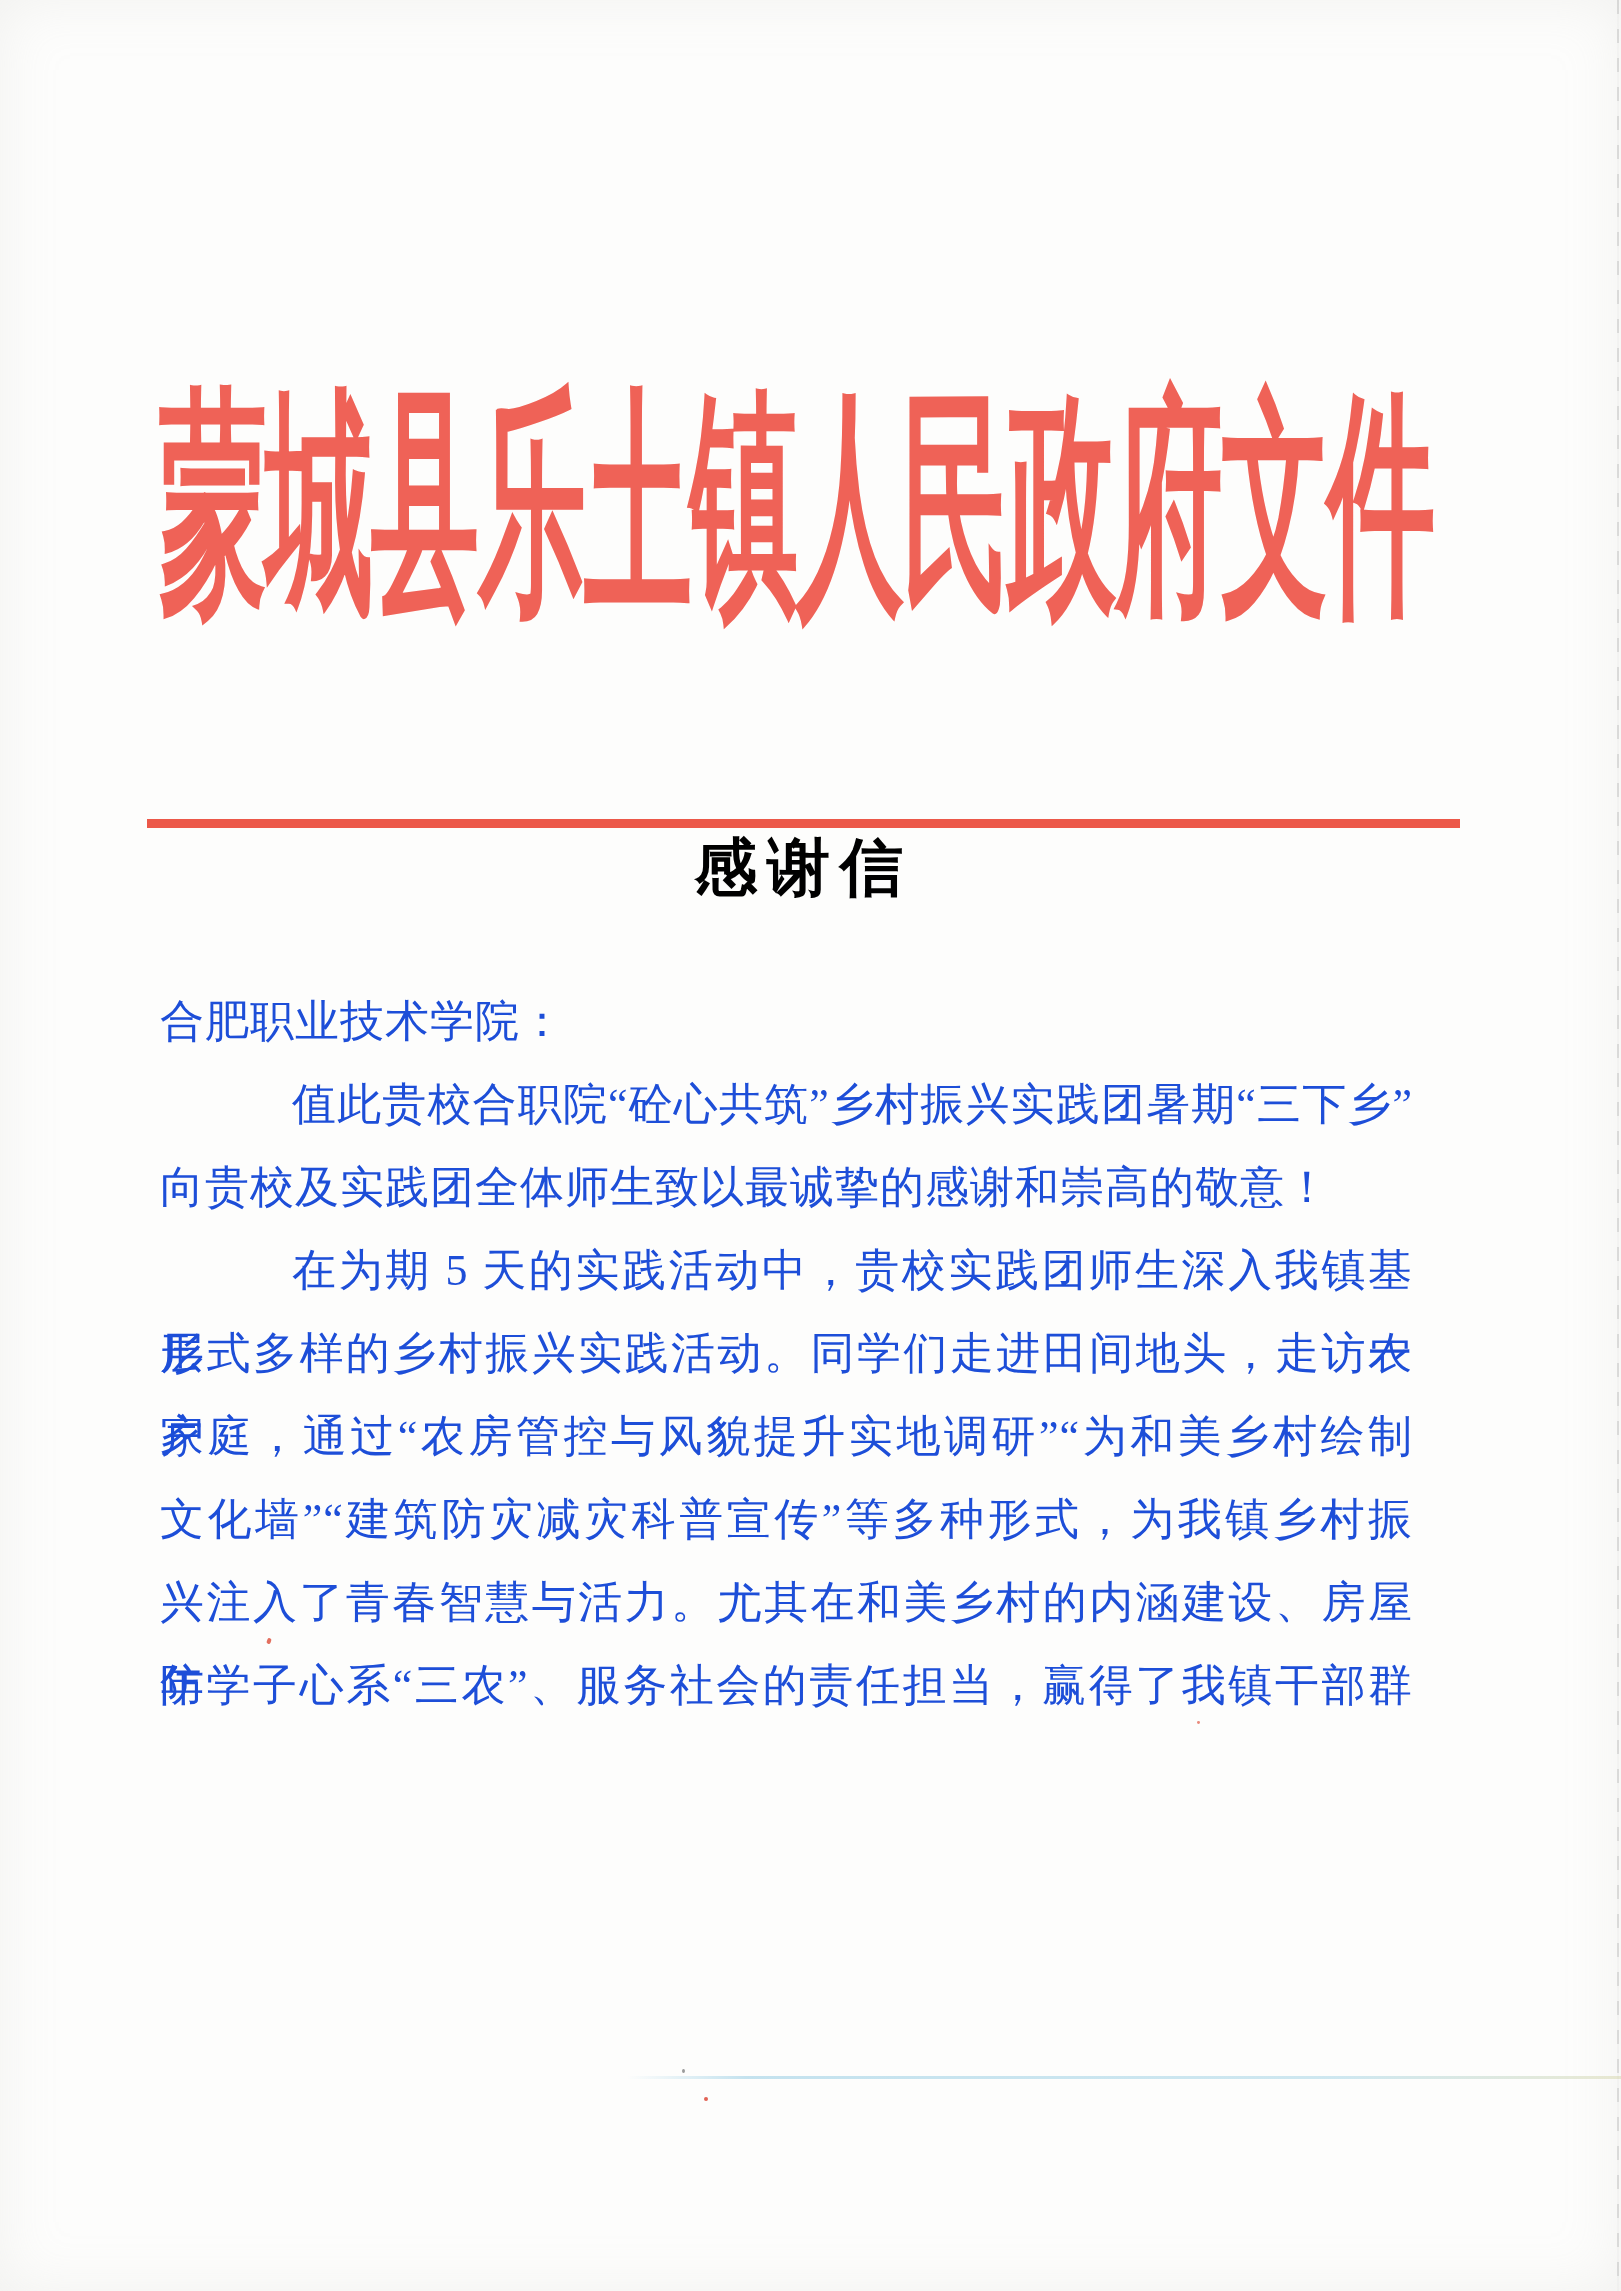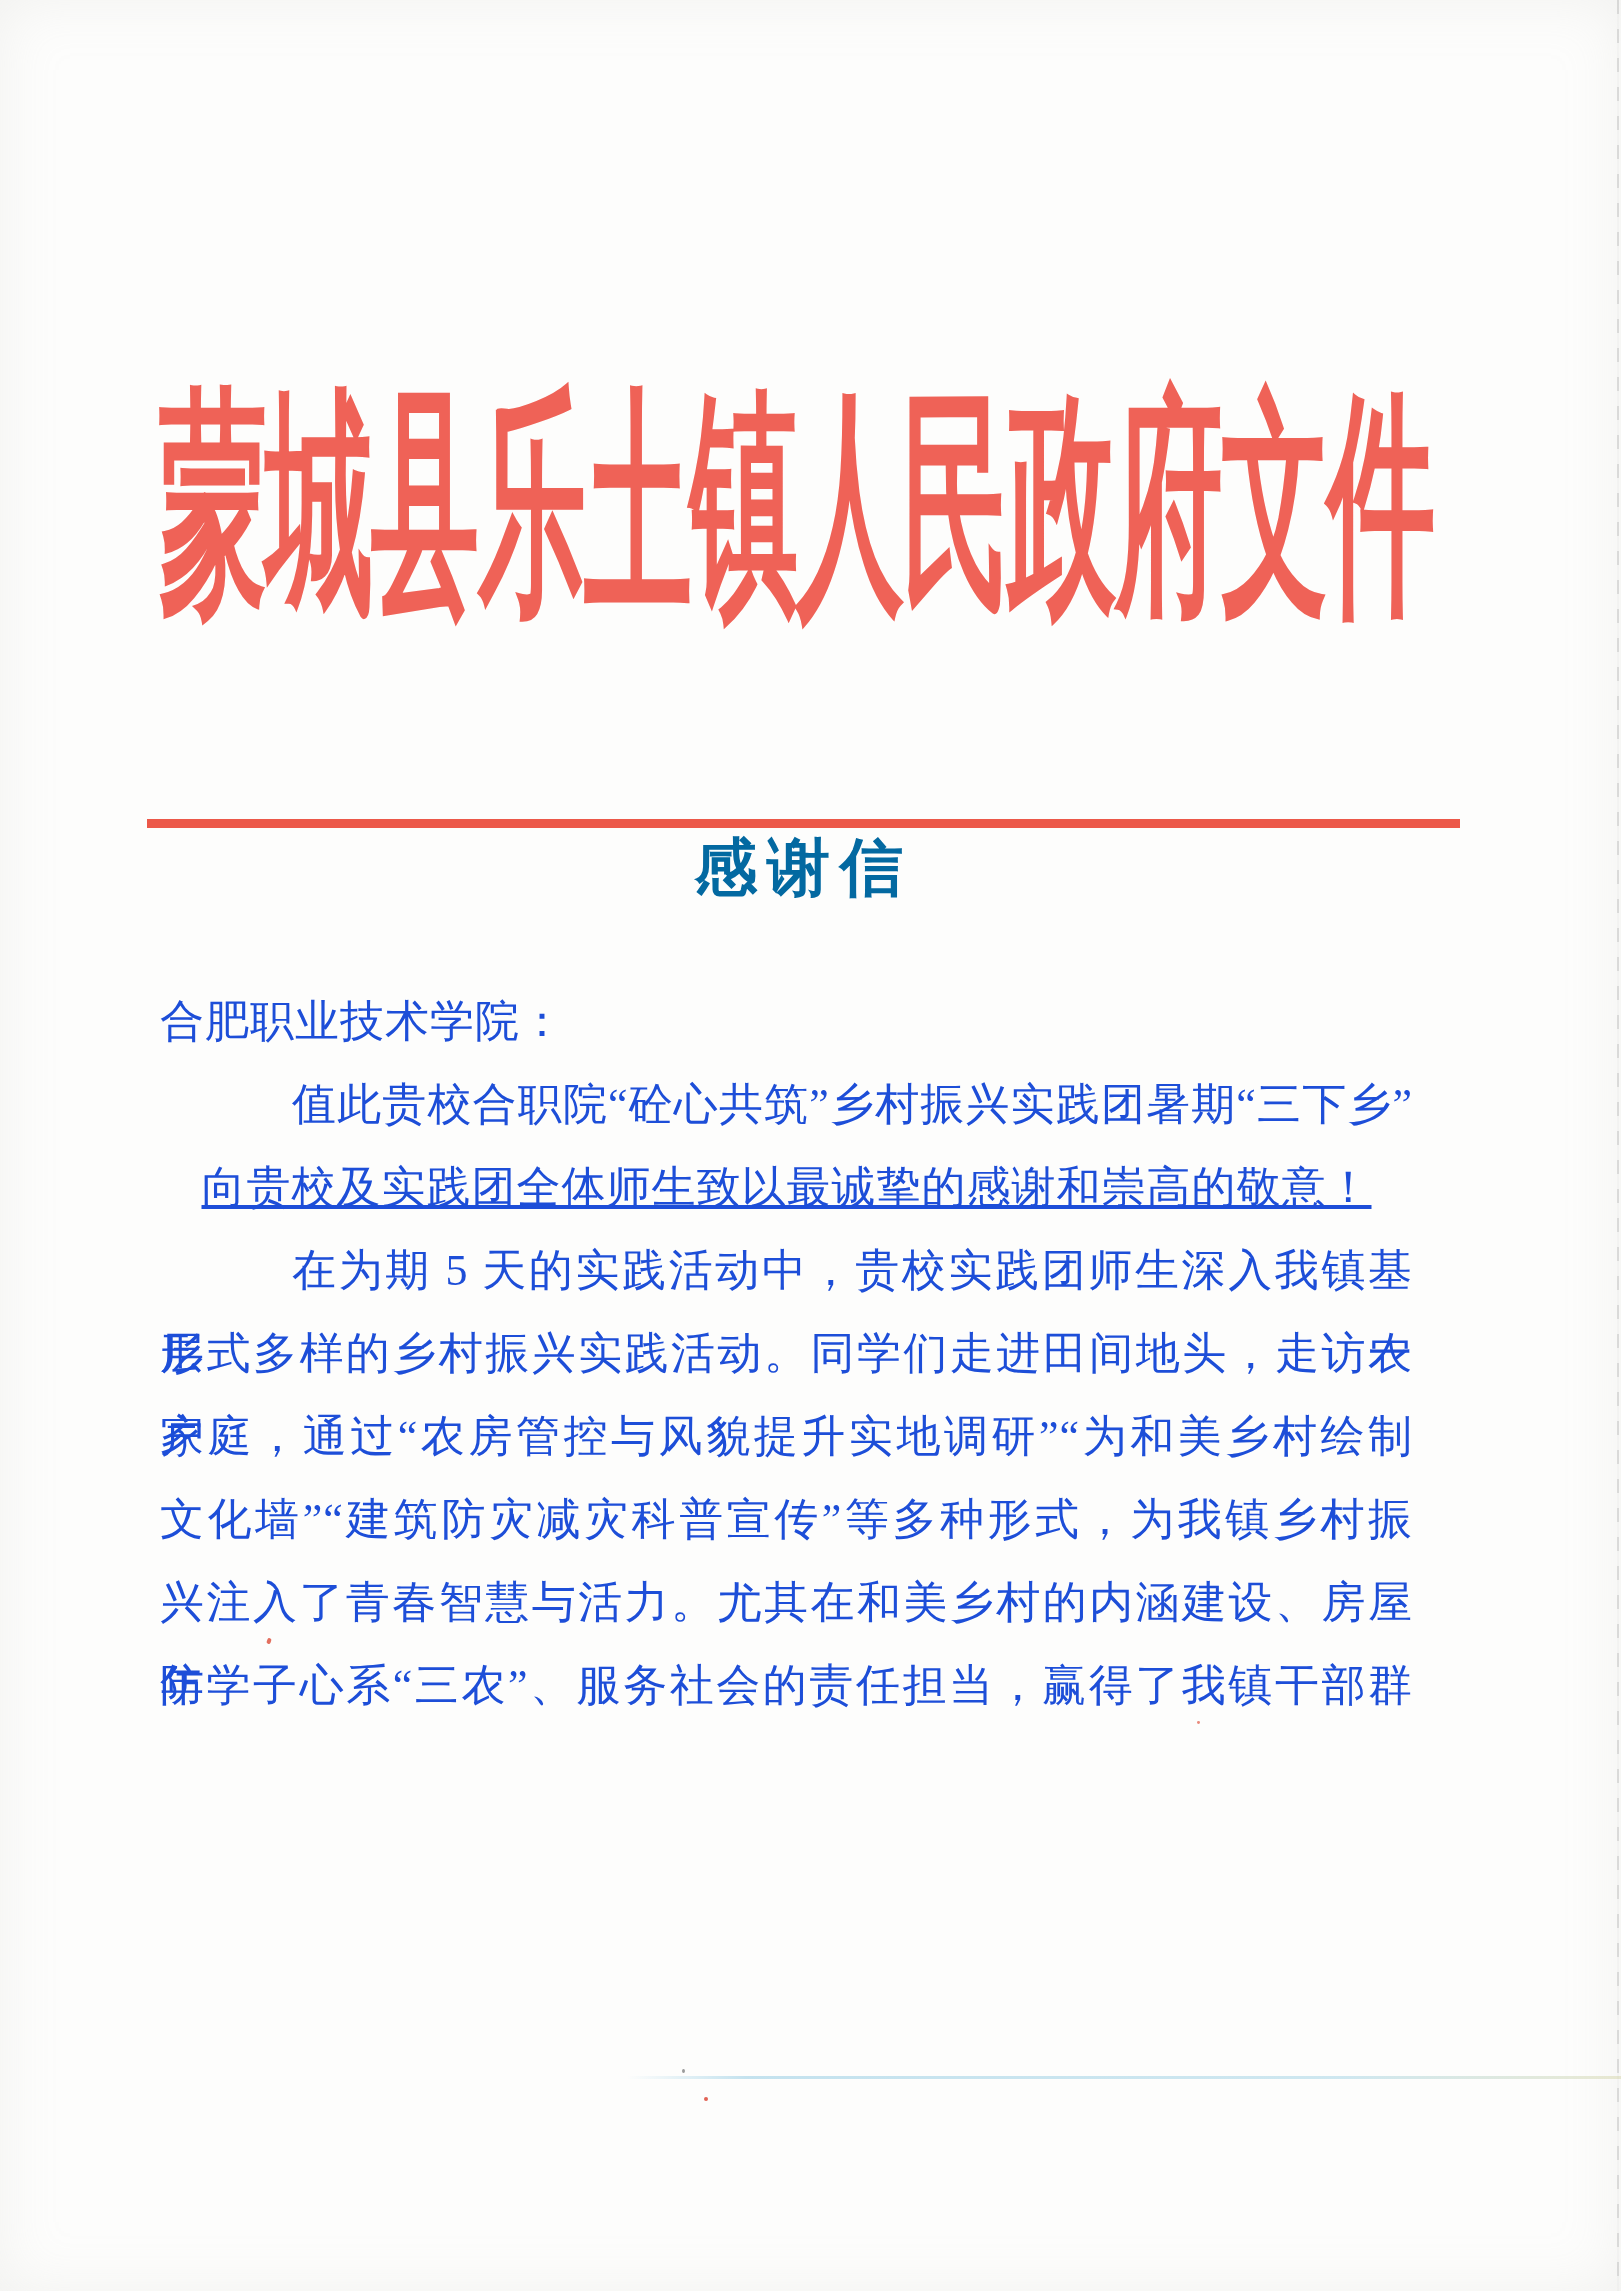--- a/index.html
+++ b/index.html
@@ -55,21 +55,21 @@
   .letter-heading {
     position: absolute;
     left: 147px;
     top: 829px;
     width: 1313px;
     text-align: center;
     font-size: 63px;
     line-height: 78px;
     font-weight: bold;
     letter-spacing: 9.8px;
-    color: #0369a1;
+    color: #000000;
     font-family: "Liberation Serif", "DejaVu Serif", serif;
   }
 
   
   .letter-body {
     position: absolute;
     left: 160px;
     top: 980px;
     width: 1253px;
     color: #1d4ed8;
@@ -80,23 +80,22 @@
     height: 83px;
     line-height: 83px;
     white-space: normal;
     letter-spacing: 1px;
   }
   .line.j {
     text-align: justify;
     text-align-last: justify;
   }
   .line.last {
-    text-align: center;
+    text-align: left;
     text-align-last: auto;
-    text-decoration: underline;
   }
   .line.indent {
     text-indent: 132px;
   }
 
   
   .scan-line {
     position: absolute;
     left: 627px;
     top: 2076px;

